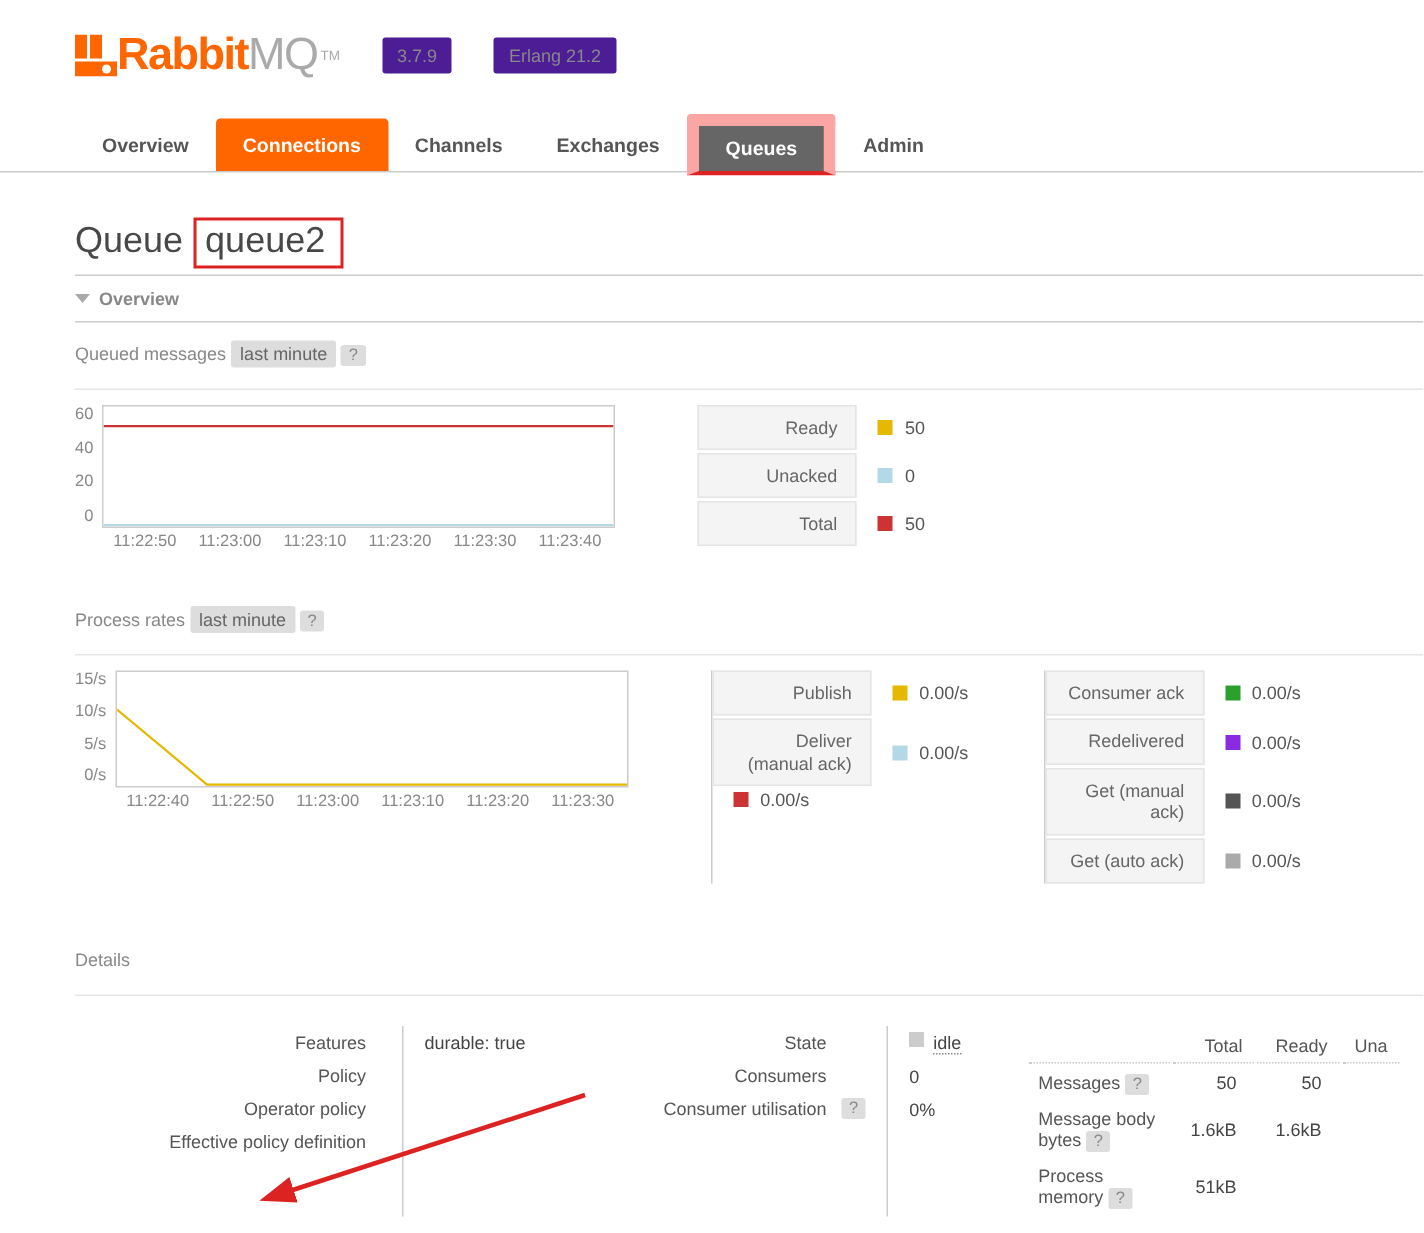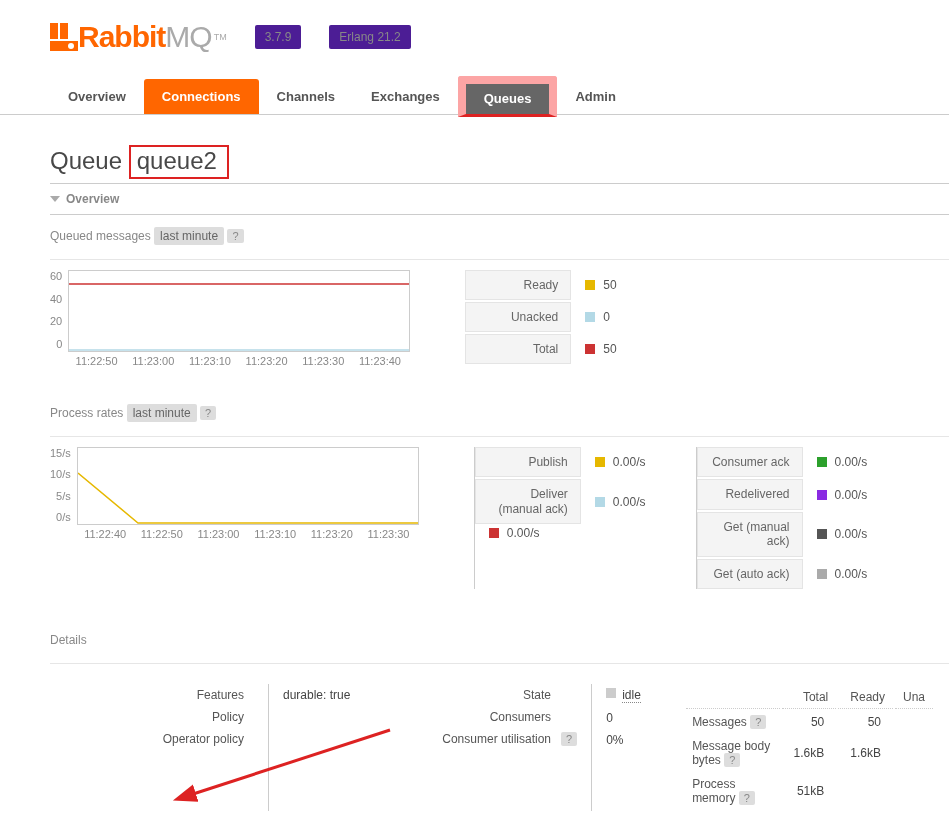--- a/index.html
+++ b/index.html
@@ -240,20 +240,23 @@
 <div class="details">
   <div class="details-col">
     <div class="detail-row">
             <span class="detail-label">Features</span>
           </div>
     <div class="detail-row">
             <span class="detail-label">Policy</span>
           </div>
     <div class="detail-row">
             <span class="detail-label">Operator policy</span>
+          </div>
+    <div class="detail-row">
+            <span class="detail-label">Effective policy definition</span>
           </div>
   </div>
   <div class="details-sep"></div>
   <div class="details-col" style="min-width:100px;">
     <div class="detail-row">
             <span class="detail-val">durable: true</span>
           </div>
   </div>
   <div class="details-col">
     <div class="detail-row">

